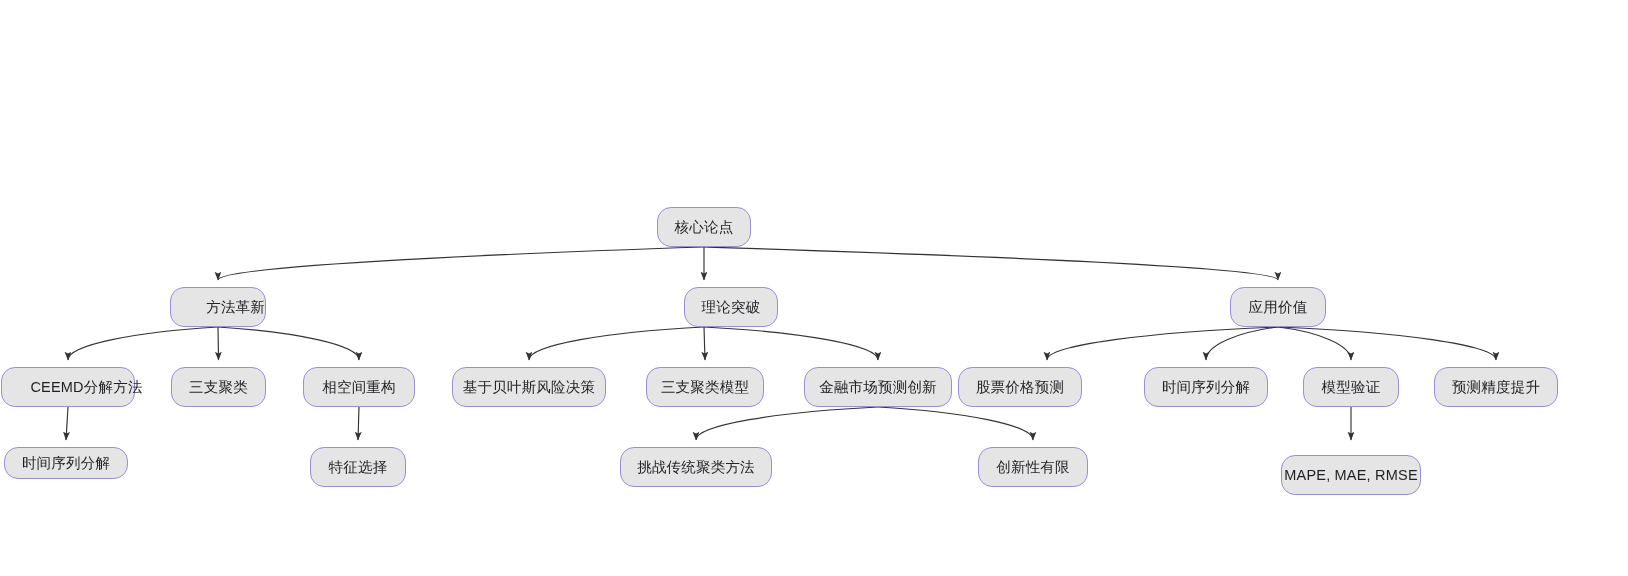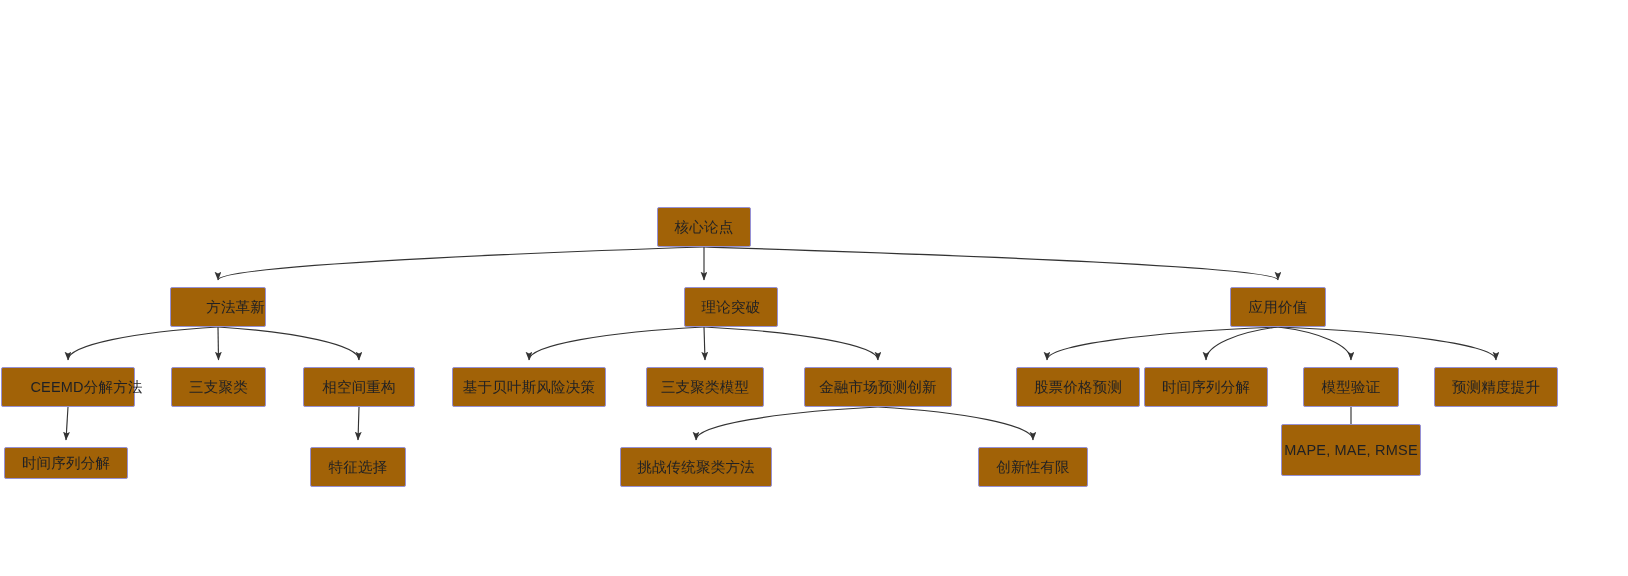--- a/index.html
+++ b/index.html
@@ -7,23 +7,23 @@
     width:1628px;height:576px;
     background:#ffffff;
     font-family:"Liberation Sans","DejaVu Sans",sans-serif;
     overflow:hidden;
   }
   #diagram{position:relative;width:1628px;height:576px;}
   svg.edges{position:absolute;left:0;top:0;width:1628px;height:576px;}
   .node{
     position:absolute;
     box-sizing:border-box;
-    background:#a16207;
+    background:#e5e5e5;
     border:1px solid #9690d4;
-    border-radius:2px;
+    border-radius:14px;
     display:flex;
     align-items:center;
     justify-content:center;
     color:#1f2024;
     font-size:14.5px;
     line-height:1;
     letter-spacing:0.2px;
     white-space:nowrap;
   }
   .node .lbl{pointer-events:none;}
@@ -83,21 +83,21 @@
       </div>
       <div class="node" style="left: 452px; top: 367px; width: 154px; height: 40px;">
         <span class="lbl">基于贝叶斯风险决策</span>
       </div>
       <div class="node" style="left: 646px; top: 367px; width: 118px; height: 40px;">
         <span class="lbl">三支聚类模型</span>
       </div>
       <div class="node" style="left: 804px; top: 367px; width: 148px; height: 40px;">
         <span class="lbl">金融市场预测创新</span>
       </div>
-      <div class="node" style="left: 1016px; top: 367px; width: 124px; height: 40px;">
+      <div class="node" style="left: 958px; top: 367px; width: 124px; height: 40px;">
         <span class="lbl">股票价格预测</span>
       </div>
       <div class="node" style="left: 1144px; top: 367px; width: 124px; height: 40px;">
         <span class="lbl">时间序列分解</span>
       </div>
       <div class="node" style="left: 1303px; top: 367px; width: 96px; height: 40px;">
         <span class="lbl">模型验证</span>
       </div>
       <div class="node" style="left: 1434px; top: 367px; width: 124px; height: 40px;">
         <span class="lbl">预测精度提升</span>
@@ -107,17 +107,17 @@
       </div>
       <div class="node" style="left: 310px; top: 447px; width: 96px; height: 40px;">
         <span class="lbl">特征选择</span>
       </div>
       <div class="node" style="left: 620px; top: 447px; width: 152px; height: 40px;">
         <span class="lbl">挑战传统聚类方法</span>
       </div>
       <div class="node" style="left: 978px; top: 447px; width: 110px; height: 40px;">
         <span class="lbl">创新性有限</span>
       </div>
-      <div class="node" style="left: 1281px; top: 424px; width: 140px; height: 52px;">
+      <div class="node" style="left: 1281px; top: 455px; width: 140px; height: 40px;">
         <span class="lbl">MAPE, MAE, RMSE</span>
       </div>
     </div>
 </div>
 
 </body></html>

